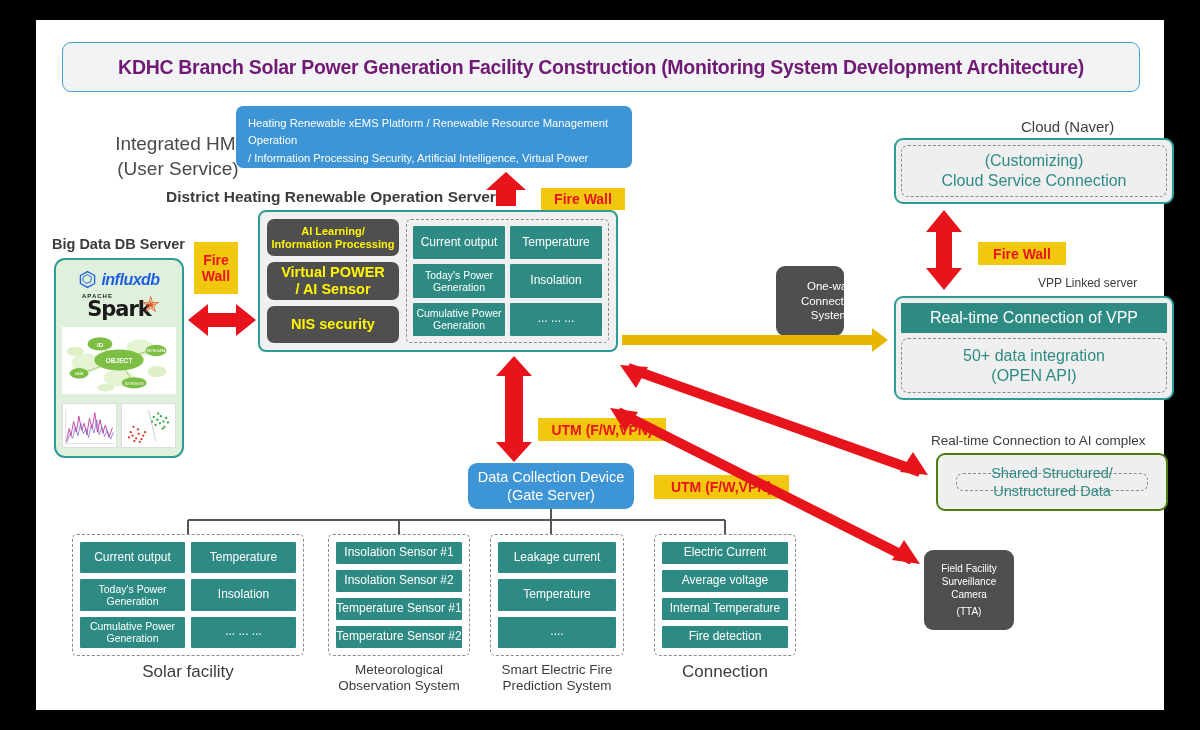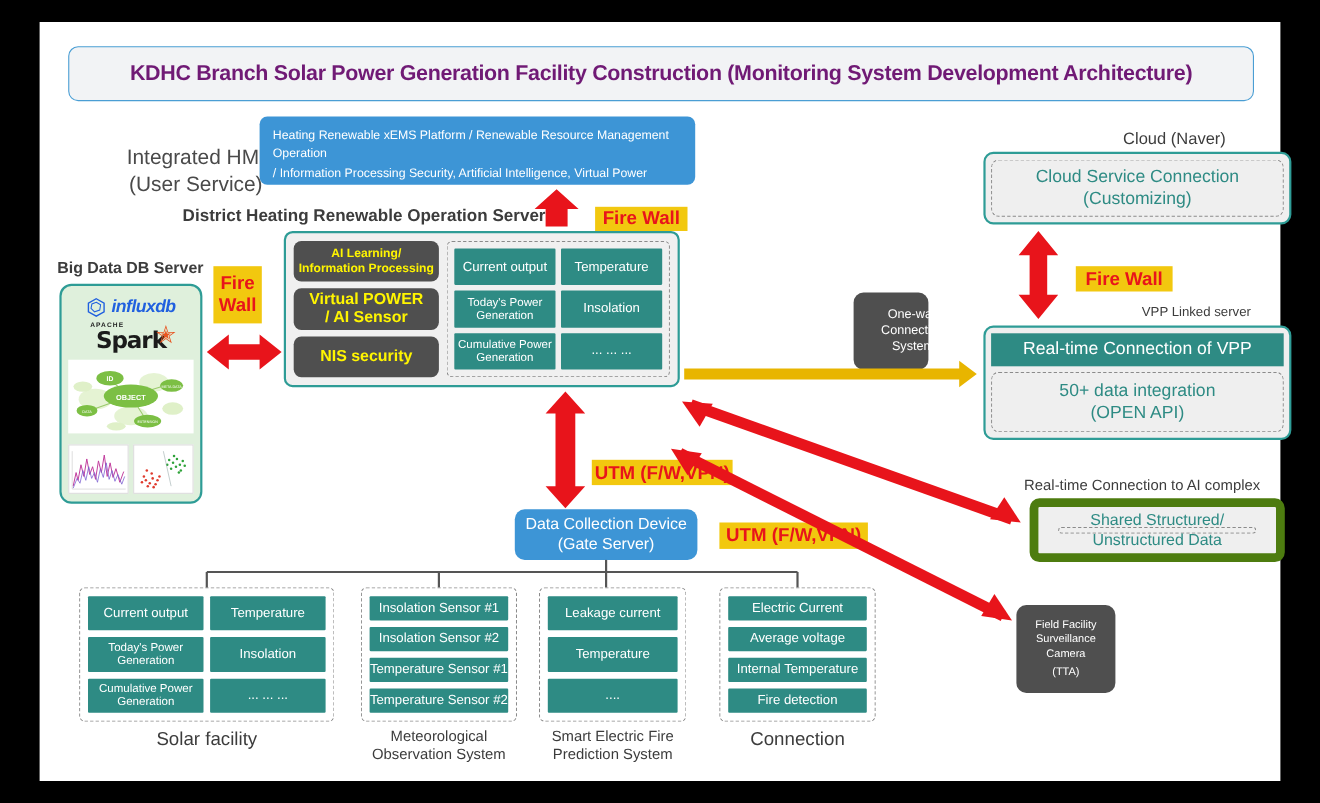--- a/index.html
+++ b/index.html
@@ -45,21 +45,21 @@
   }
 
   .server-title {
     position: absolute; left: 130px; top: 168px;
     font-size: 15.5px; color: #3c3c3c; font-weight: bold;
   }
 
   
   .tag {
     position: absolute; background: #f2c80f; color: #e8141b;
-    font-size: 17px; font-weight: bold;
+    font-size: 14px; font-weight: bold;
     display: flex; align-items: center; justify-content: center;
   }
   .tag.vert { writing-mode: horizontal-tb; text-align: center; line-height: 1.15; }
 
   
   .bigdata-title {
     position: absolute; left: 16px; top: 216px;
     font-size: 14.5px; color: #3c3c3c; font-weight: bold;
   }
   .bigdata-panel {
@@ -143,21 +143,21 @@
     padding: 5px; display: flex; flex-direction: column; gap: 5px;
   }
   .vpp-header {
     height: 30px; background: #2e8b84; color: #fff;
     font-size: 16px; display: flex; align-items: center; justify-content: center;
   }
   .ai-label { position: absolute; left: 895px; top: 413px; font-size: 13.5px; color: #3c3c3c; }
   .ai-box {
     position: absolute; left: 900px; top: 433px;
     width: 232px; height: 58px;
-    background: #efefef; border: 8px solid #4d7c0f; border-radius: 9px;
+    background: #efefef; border: 2px solid #4d7c0f; border-radius: 9px;
     padding: 18px;
   }
   .ai-box .inner-dashed { font-size: 14.5px; }
   .camera-box {
     position: absolute; left: 888px; top: 530px;
     width: 90px; height: 80px;
     background: #4f4f4f; border-radius: 9px;
     color: #fff; font-size: 10px; line-height: 1.3;
     display: flex; align-items: center; justify-content: center; text-align: center;
   }
@@ -322,22 +322,22 @@
       <div>One-way</div>
       <div>Connection</div>
       <div>System</div>
     </div>
   </div>
 
   <div class="cloud-label">Cloud (Naver)</div>
   <div class="cloud-box">
     <div class="inner-dashed">
       <div>
+        <div>(Customizing)</div>
         <div>Cloud Service Connection</div>
-        <div>(Customizing)</div>
       </div>
     </div>
   </div>
 
   <div class="tag" style="left:942px; top:222px; width:88px; height:23px;">Fire Wall</div>
 
   <div class="vpp-label">VPP Linked server</div>
   <div class="vpp-box">
     <div class="vpp-header">Real-time Connection of VPP</div>
     <div class="inner-dashed" style="flex:1;">

